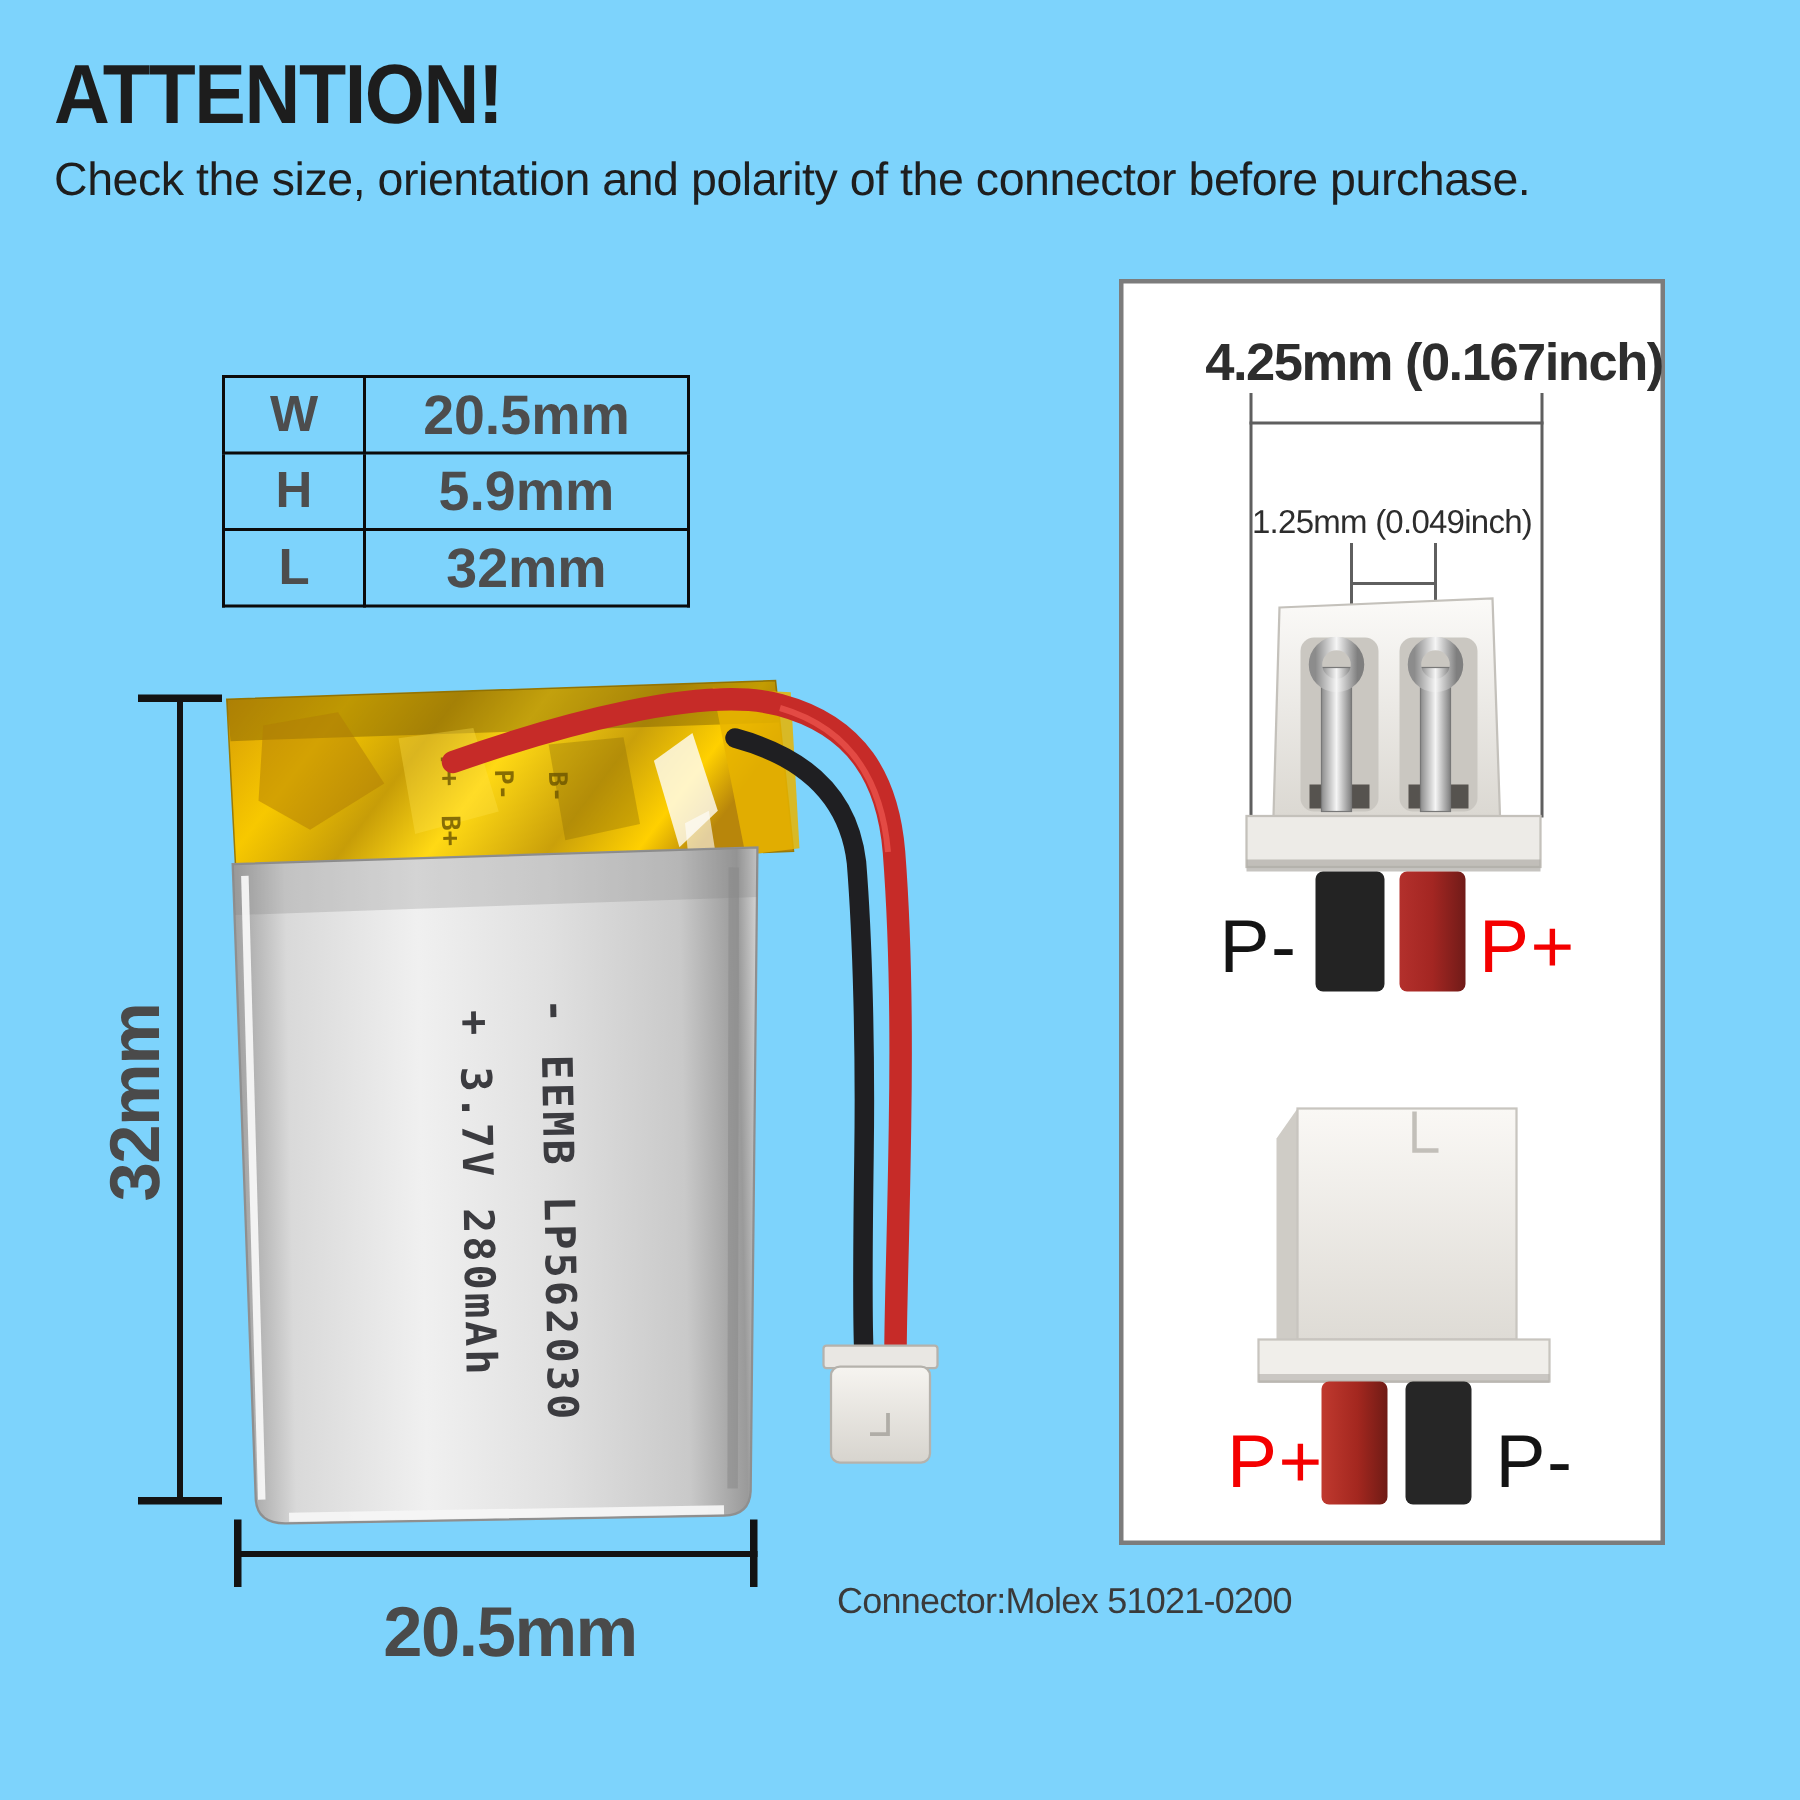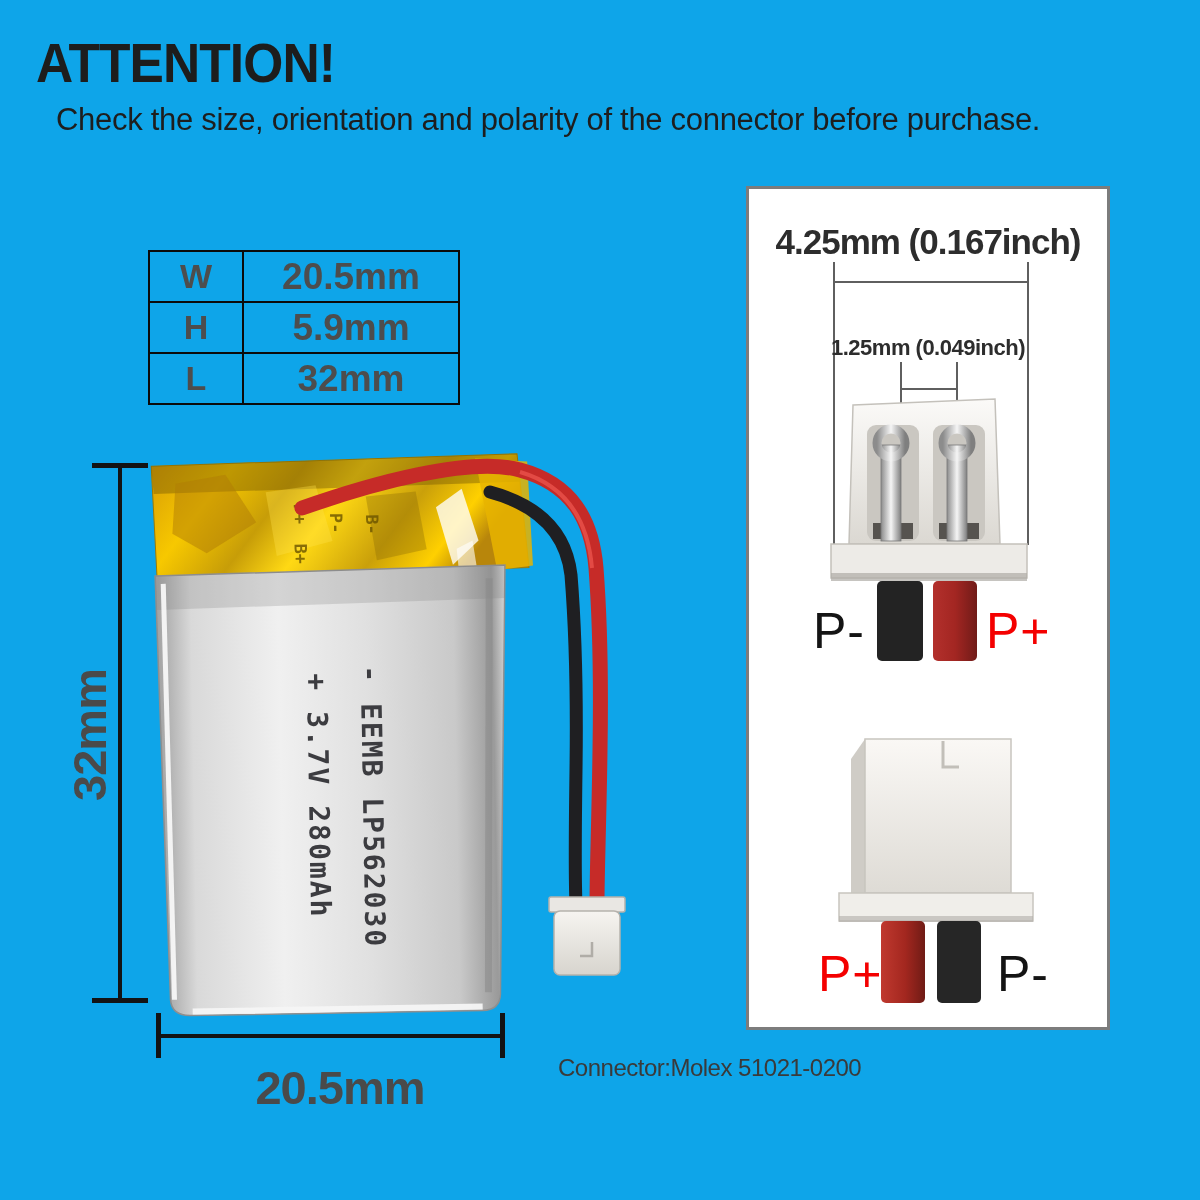--- a/index.html
+++ b/index.html
@@ -1,40 +1,40 @@
 <!DOCTYPE html>
 <html><head>
 <meta charset="utf-8">
 <style>
   html,body{margin:0;padding:0;background:#ffffff;}
-  .canvas{position:relative;width:1200px;height:1200px;background:#0ea5e9;overflow:hidden;
+  .canvas{position:relative;width:1200px;height:1200px;background:#7dd3fc;overflow:hidden;
           font-family:"Liberation Sans",sans-serif;}
   
   .title{position:absolute;left:36px;top:30px;font-size:56px;font-weight:800;color:#1d1d1d;
          letter-spacing:-1px;transform:scaleX(.92);transform-origin:left center;white-space:nowrap;}
   .subtitle{position:absolute;left:36px;top:102px;font-size:31px;font-weight:400;color:#1e1e1e;
-            white-space:nowrap;letter-spacing:-.3px;margin-left:20px;}
+            white-space:nowrap;letter-spacing:-.3px;}
   
   .spec-table{position:absolute;left:148px;top:250px;width:312px;border-collapse:collapse;}
   .spec-table td{border:2.5px solid #0b0b0b;height:49px;padding:0;text-align:center;
                  color:#4d4d4d;font-weight:700;}
   .spec-table td.k{width:92px;font-size:34px;}
   .spec-table td.v{font-size:37px;}
   
   .dimline{position:absolute;background:#131313;}
   .dim-label{position:absolute;color:#4a4a4a;font-weight:700;font-size:47px;text-align:center;
              white-space:nowrap;letter-spacing:-1px;}
   .rot{transform:rotate(-90deg);transform-origin:center center;}
   
   .connector-panel{position:absolute;left:746px;top:186px;width:364px;height:844px;
                    border:3px solid #7c7c7c;background:#ffffff;box-sizing:border-box;}
   .panel-title{position:absolute;left:0;top:33px;width:100%;text-align:center;font-size:35px;
-               font-weight:700;color:#2d2d2d;letter-spacing:-1px;white-space:nowrap;}
+               font-weight:700;color:#2d2d2d;letter-spacing:-1px;white-space:nowrap;padding-left:28px;}
   .pitch-label{position:absolute;left:0;top:146px;width:100%;text-align:center;font-size:22px;
-               font-weight:700;color:#2d2d2d;letter-spacing:-.5px;white-space:nowrap;}
+               font-weight:400;color:#2d2d2d;letter-spacing:-.5px;white-space:nowrap;}
   .thin{position:absolute;background:#5f5f5f;}
   .pol{position:absolute;font-size:50px;font-weight:500;letter-spacing:1px;line-height:1;}
   .pol.neg{color:#141414;}
   .pol.pos{color:#f40000;}
   .caption{position:absolute;left:558px;top:1054px;font-size:24px;color:#3a3a3a;
            letter-spacing:-.5px;white-space:nowrap;}
   svg{position:absolute;display:block;}
   .batt-print{font-family:"DejaVu Sans Mono",monospace;font-size:28px;font-weight:700;
               fill:#3c3c40;letter-spacing:2px;}
   .tape-mark{font-family:"DejaVu Sans Mono",monospace;font-size:17px;font-weight:700;

